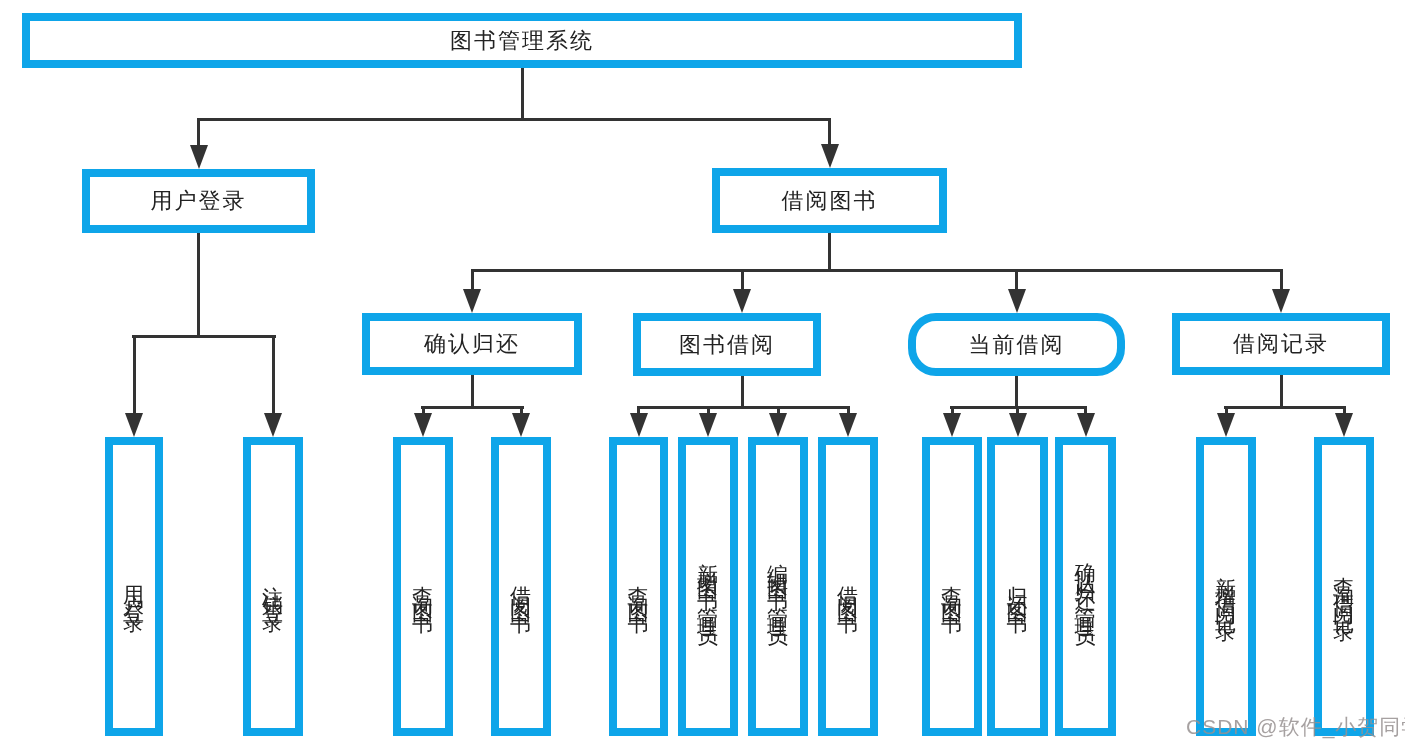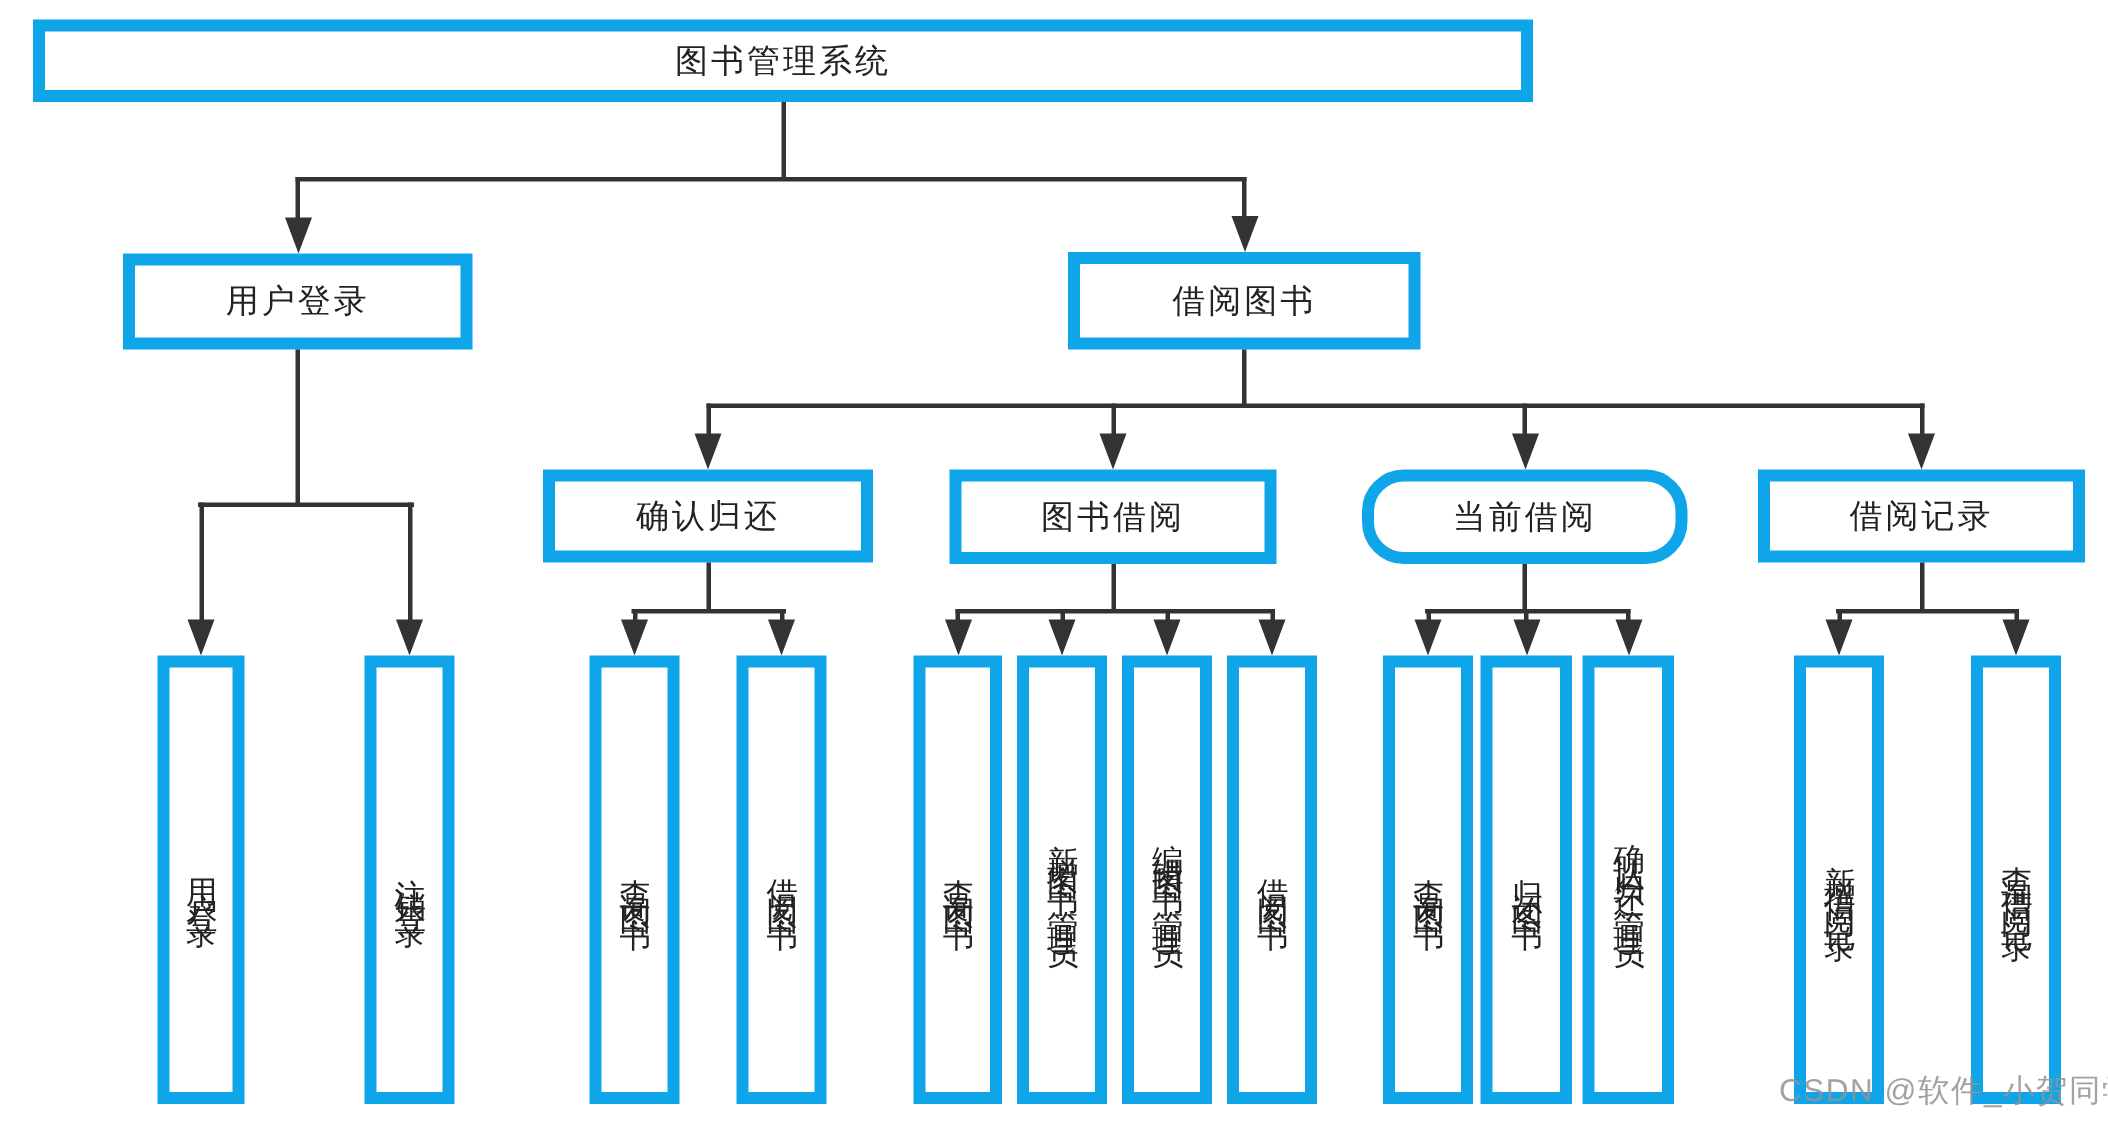--- a/index.html
+++ b/index.html
@@ -89,21 +89,21 @@
   <div class="vline" style="left:1015px; top:269px; height:22px;"></div>
   <div class="vline" style="left:1280px; top:269px; height:22px;"></div>
   <div class="arrow" style="left:463px; top:289px;"></div>
   <div class="arrow" style="left:733px; top:289px;"></div>
   <div class="arrow" style="left:1008px; top:289px;"></div>
   <div class="arrow" style="left:1272px; top:289px;"></div>
 
   <div class="node" style="left:362px; top:313px; width:220px; height:62px;">
     <span>确认归还</span>
   </div>
-  <div class="node" style="left:633px; top:313px; width:218px; height:63px;">
+  <div class="node" style="left:633px; top:313px; width:188px; height:63px;">
     <span>图书借阅</span>
   </div>
   <div class="node" style="left:908px; top:313px; width:217px; height:63px;border-radius:28px;">
     <span>当前借阅</span>
   </div>
   <div class="node" style="left:1172px; top:313px; width:218px; height:62px;">
     <span>借阅记录</span>
   </div>
 
   <div class="vline" style="left:471px; top:375px; height:33px;"></div>

